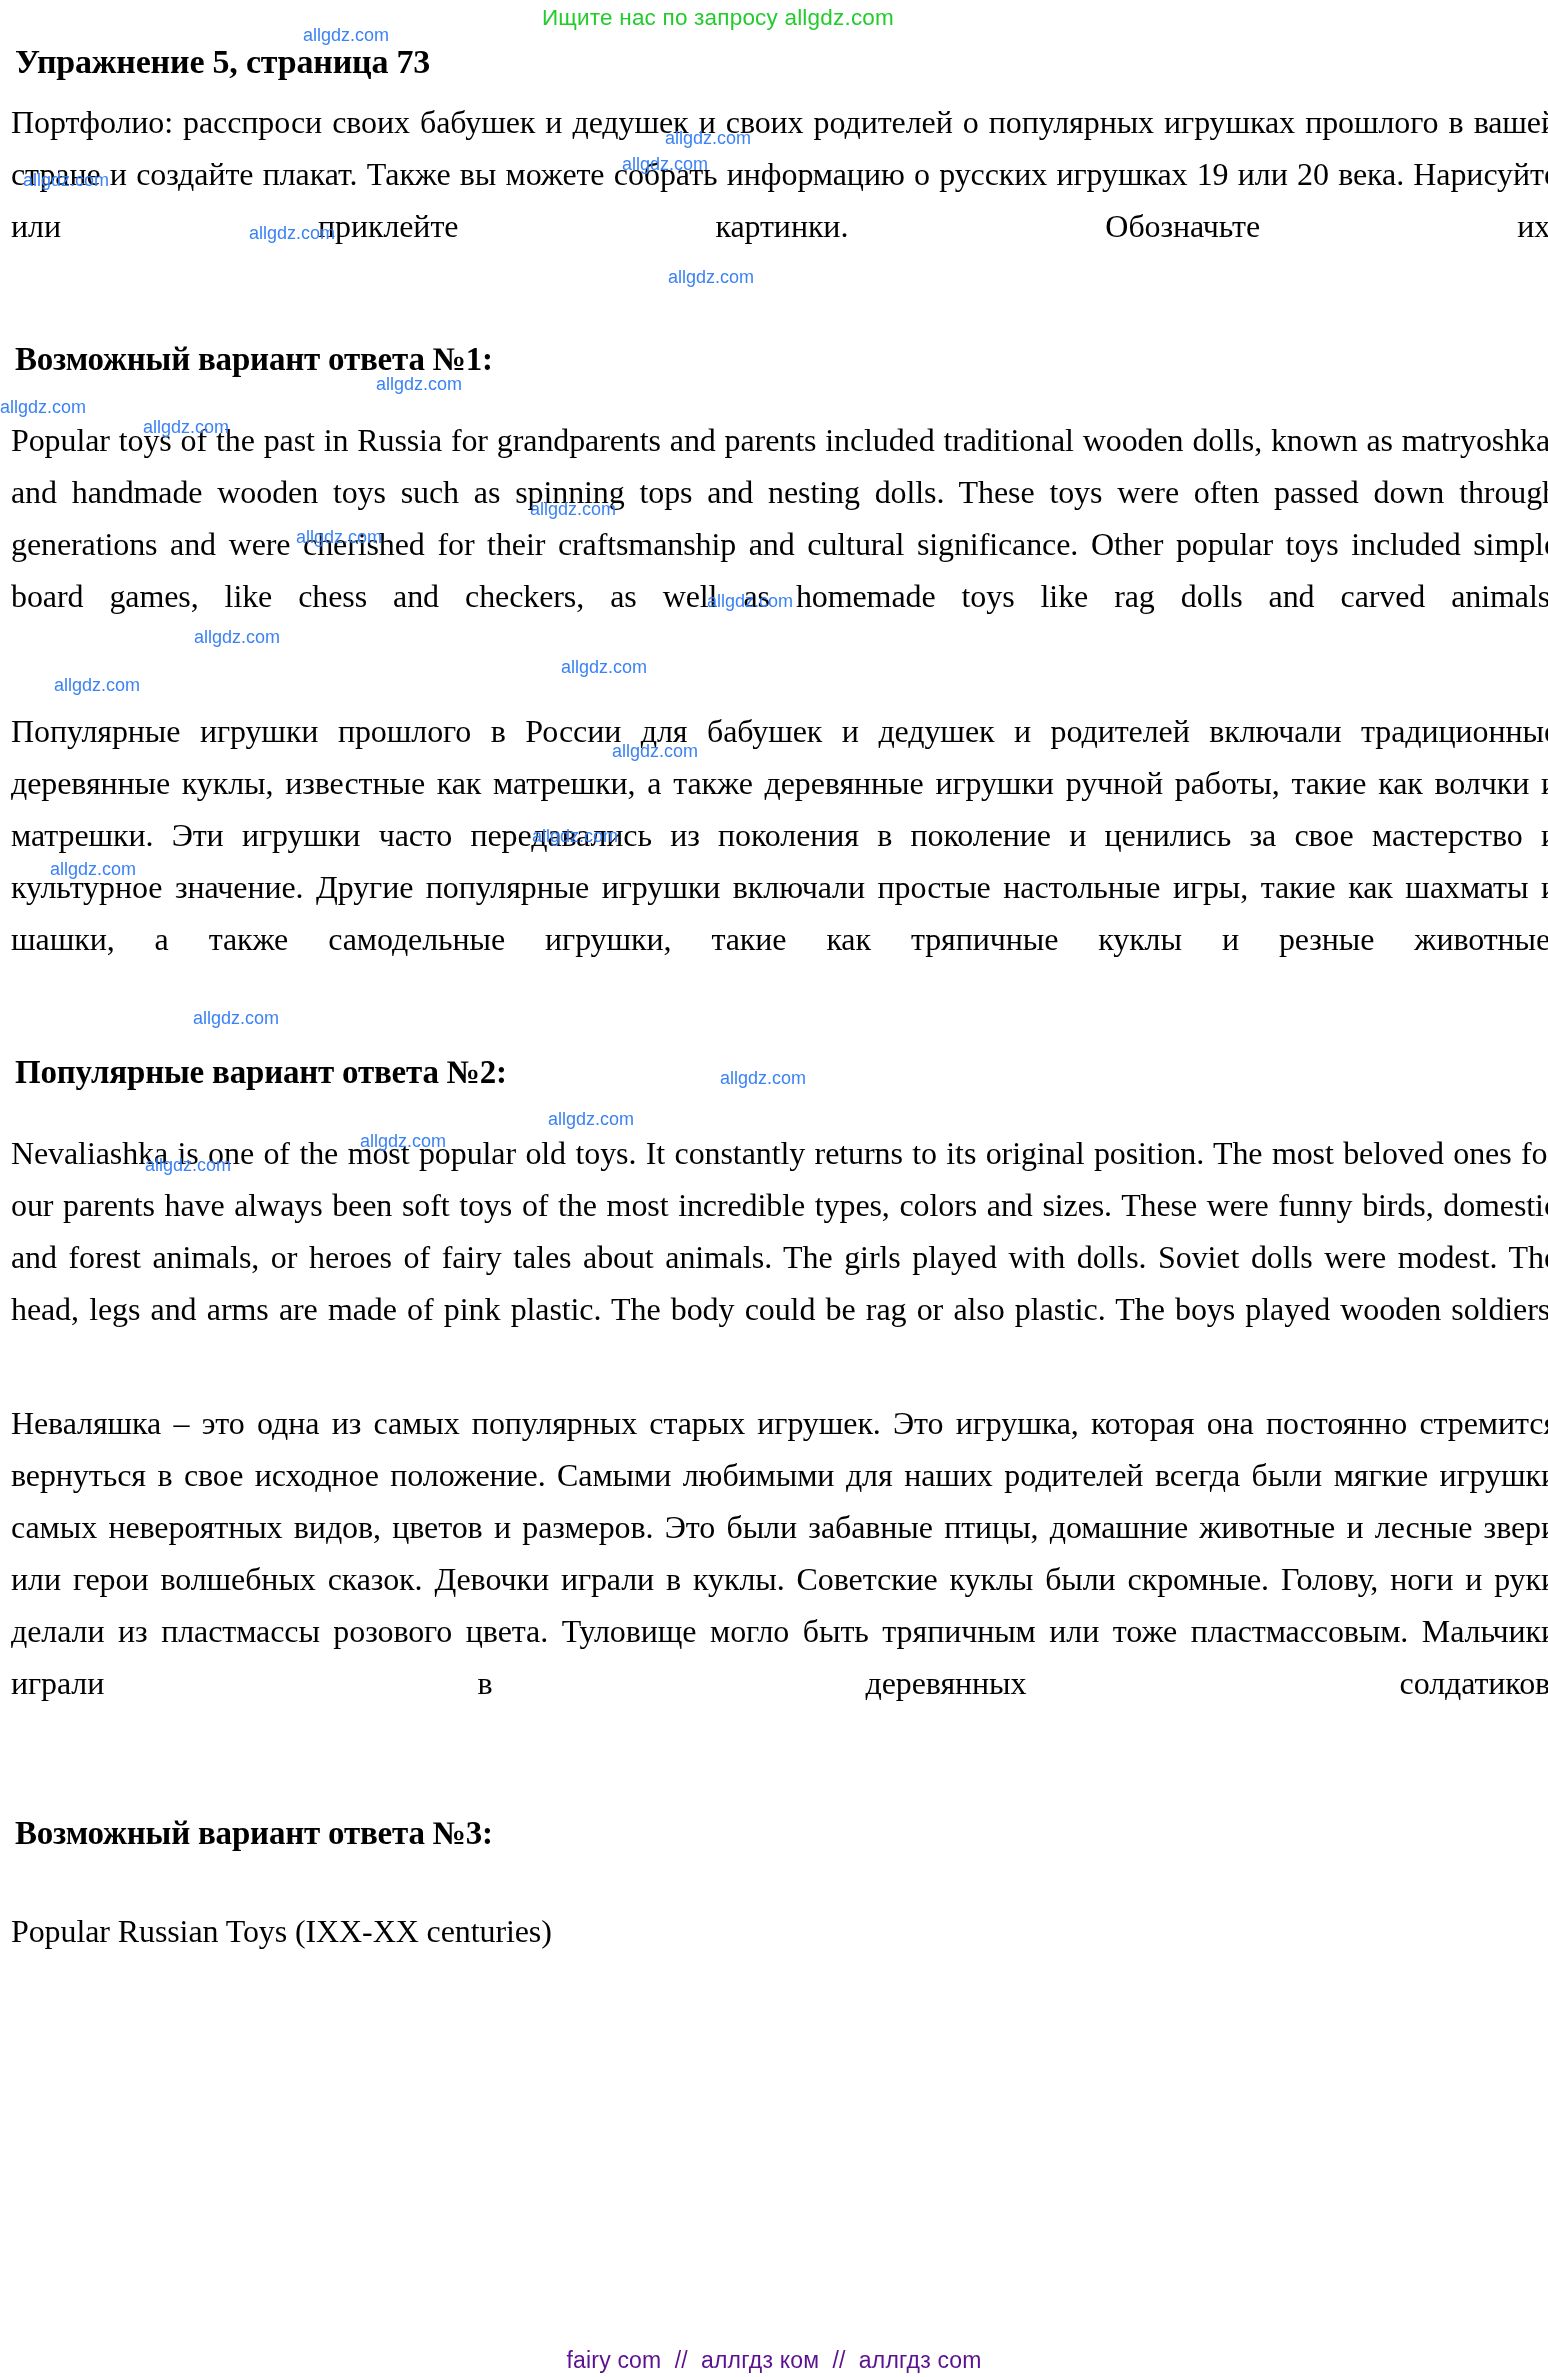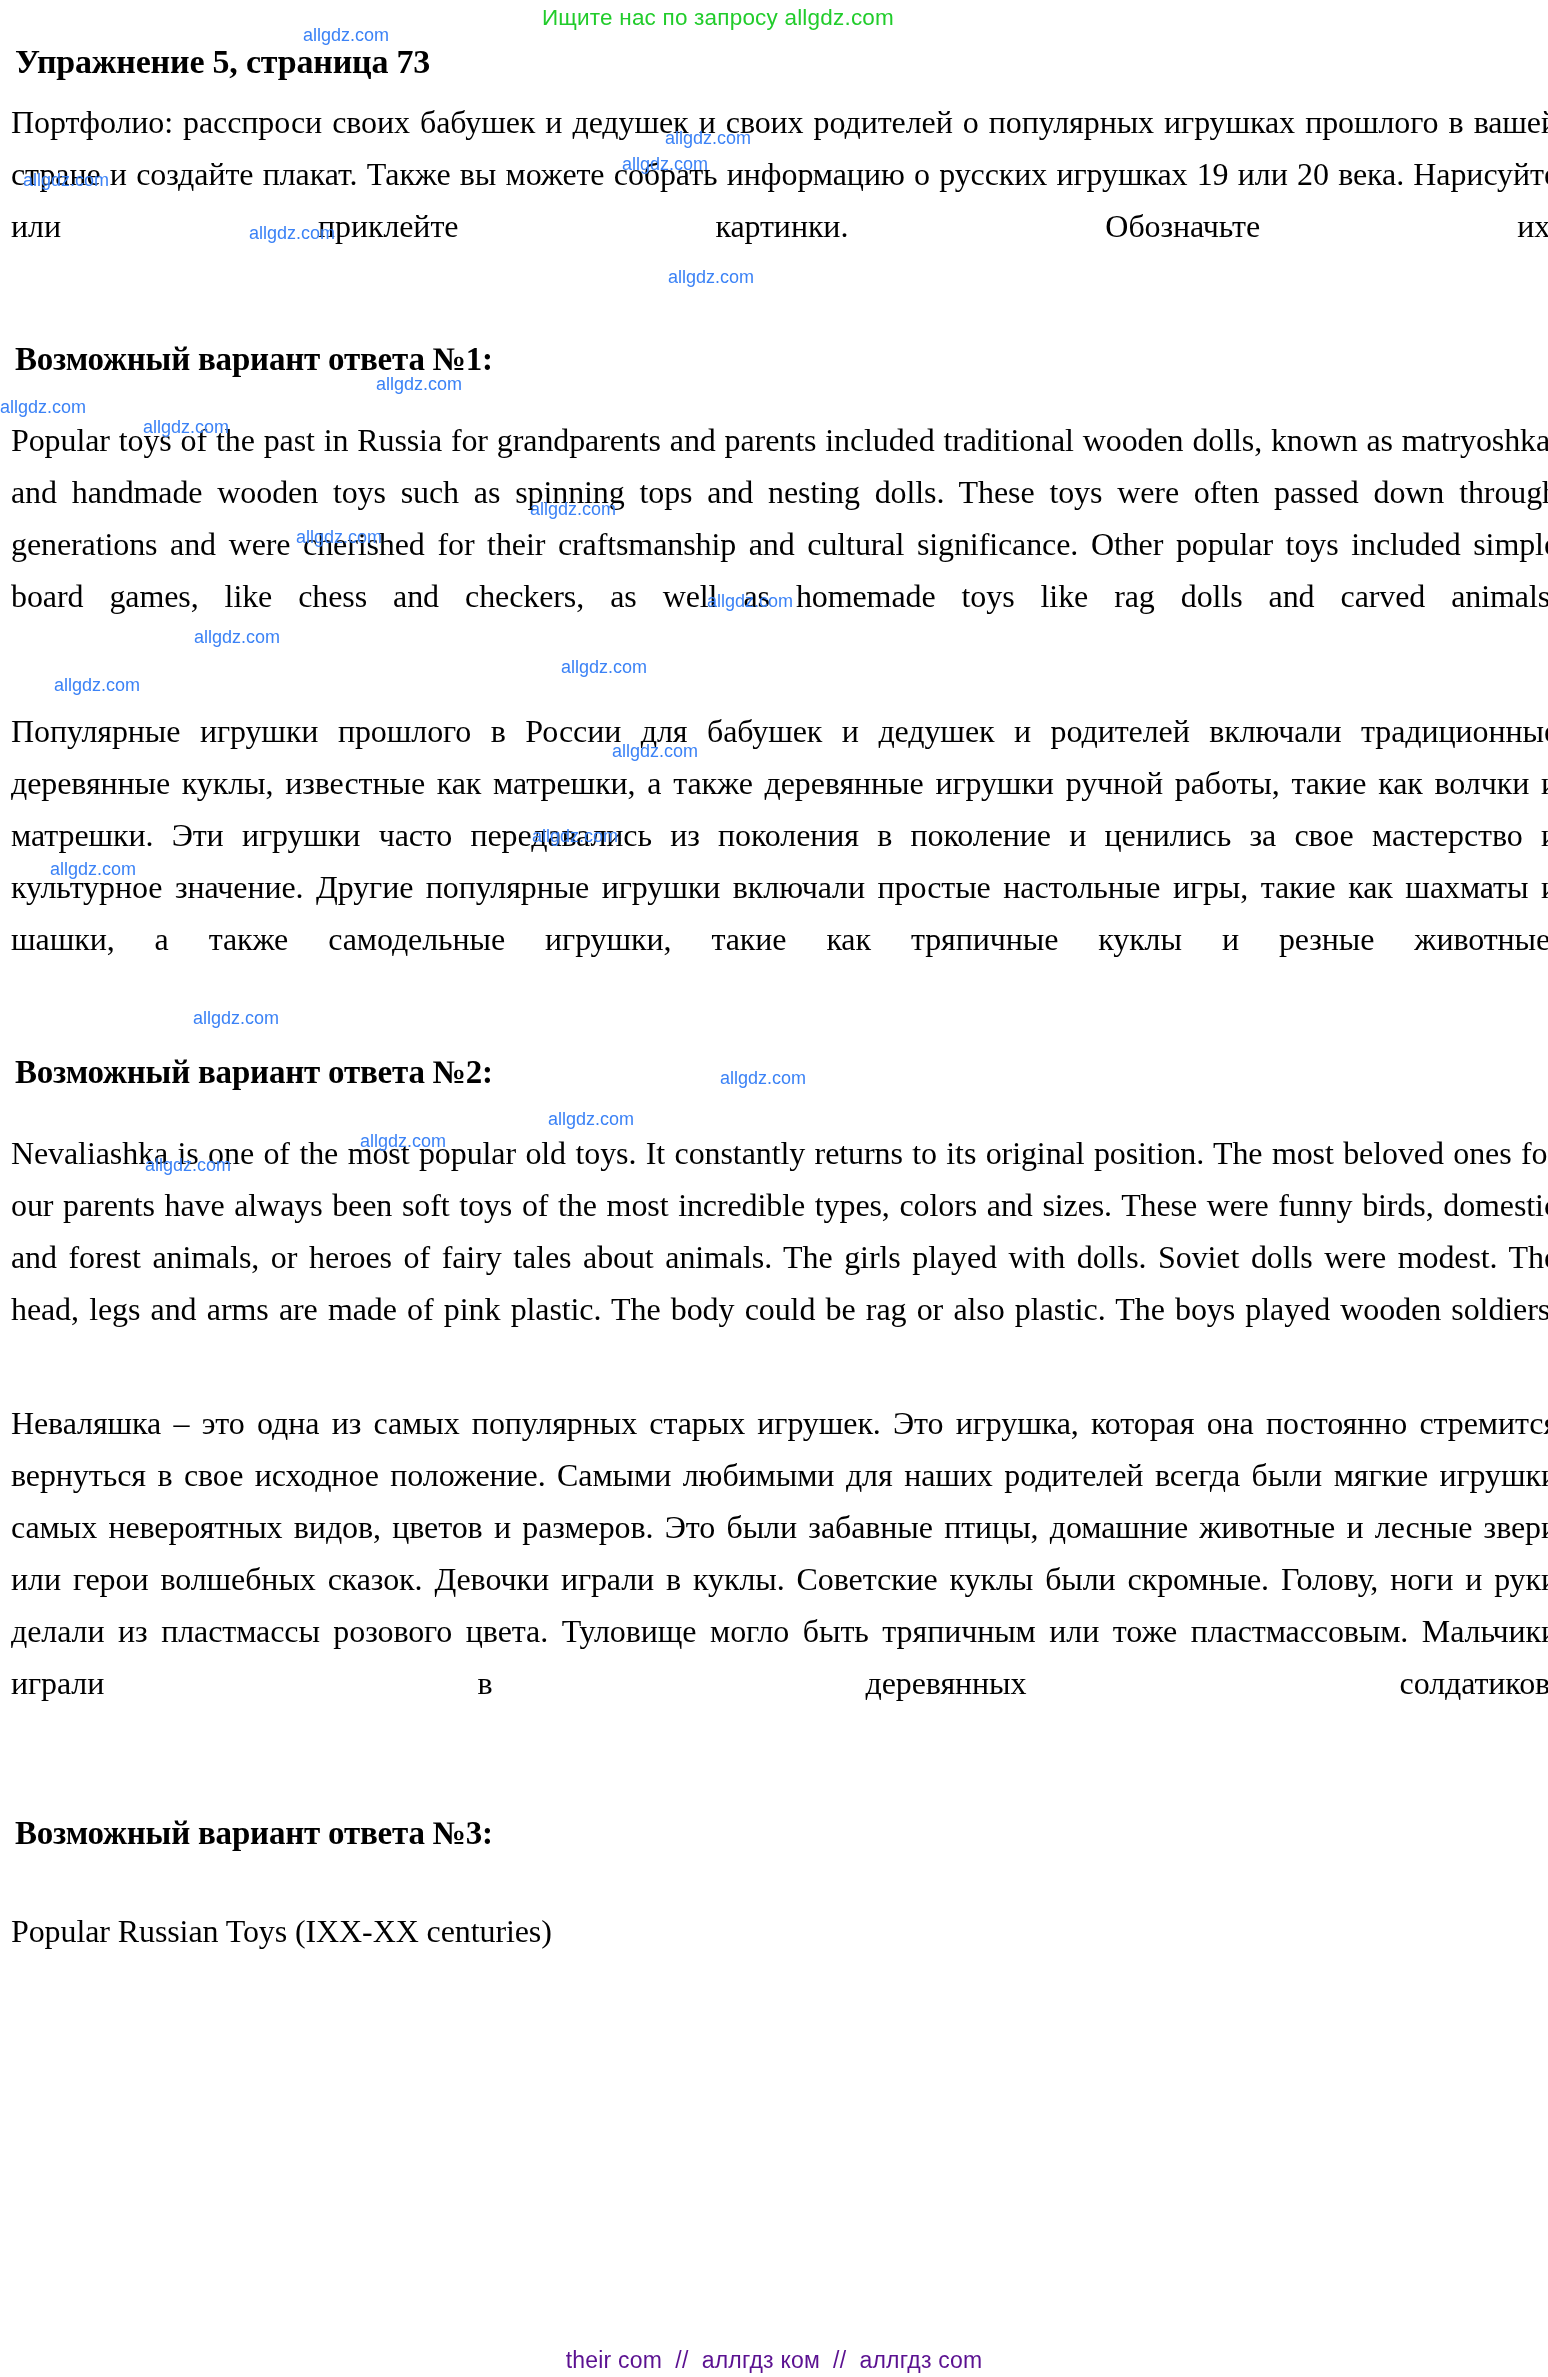--- a/index.html
+++ b/index.html
@@ -150,21 +150,21 @@
     <div class="block-gap-md"></div>
 
     <p class="body-text">Popular toys of the past in Russia for grandparents and parents included traditional wooden dolls, known as matryoshka, and handmade wooden toys such as spinning tops and nesting dolls. These toys were often passed down through generations and were cherished for their craftsmanship and cultural significance. Other popular toys included simple board games, like chess and checkers, as well as homemade toys like rag dolls and carved animals.</p>
 
     <div class="block-gap-md"></div>
 
     <p class="body-text">Популярные игрушки прошлого в России для бабушек и дедушек и родителей включали традиционные деревянные куклы, известные как матрешки, а также деревянные игрушки ручной работы, такие как волчки и матрешки. Эти игрушки часто передавались из поколения в поколение и ценились за свое мастерство и культурное значение. Другие популярные игрушки включали простые настольные игры, такие как шахматы и шашки, а также самодельные игрушки, такие как тряпичные куклы и резные животные.</p>
 
     <div class="block-gap-md"></div>
 
-    <h2 class="answer-heading">Возможный вариант ответа №2:</h2>
+    <h2 class="answer-heading">Популярные вариант ответа №2:</h2>
 
     <div class="block-gap-md"></div>
 
     <p class="body-text">Nevaliashka is one of the most popular old toys. It constantly returns to its original position. The most beloved ones for our parents have always been soft toys of the most incredible types, colors and sizes. These were funny birds, domestic and forest animals, or heroes of fairy tales about animals. The girls played with dolls. Soviet dolls were modest. The head, legs and arms are made of pink plastic. The body could be rag or also plastic. The boys played wooden soldiers.</p>
 
     <div class="block-gap-sm"></div>
 
     <p class="body-text">Неваляшка – это одна из самых популярных старых игрушек. Это игрушка, которая она постоянно стремится вернуться в свое исходное положение. Самыми любимыми для наших родителей всегда были мягкие игрушки самых невероятных видов, цветов и размеров. Это были забавные птицы, домашние животные и лесные звери или герои волшебных сказок. Девочки играли в куклы. Советские куклы были скромные. Голову, ноги и руки делали из пластмассы розового цвета. Туловище могло быть тряпичным или тоже пластмассовым. Мальчики играли в деревянных солдатиков.</p>
 
     <div class="block-gap-lg"></div>
@@ -197,17 +197,17 @@
       <span class="wm" style="left: 532px; top: 827px; font-size: 18px;">allgdz.com</span>
       <span class="wm" style="left: 50px; top: 860px; font-size: 18px;">allgdz.com</span>
       <span class="wm" style="left: 193px; top: 1009px; font-size: 18px;">allgdz.com</span>
       <span class="wm" style="left: 720px; top: 1069px; font-size: 18px;">allgdz.com</span>
       <span class="wm" style="left: 548px; top: 1110px; font-size: 18px;">allgdz.com</span>
       <span class="wm" style="left: 360px; top: 1132px; font-size: 18px;">allgdz.com</span>
       <span class="wm" style="left: 145px; top: 1156px; font-size: 18px;">allgdz.com</span>
     </div>
 
   <div class="footer-bar">
-    <span class="footer-text" style="color: rgb(91, 17, 145);">their com  //  аллгдз ком  //  аллгдз com</span>
+    <span class="footer-text" style="color: rgb(91, 17, 145);">fairy com  //  аллгдз ком  //  аллгдз com</span>
   </div>
 
 </div>
 
 
 </body></html>

